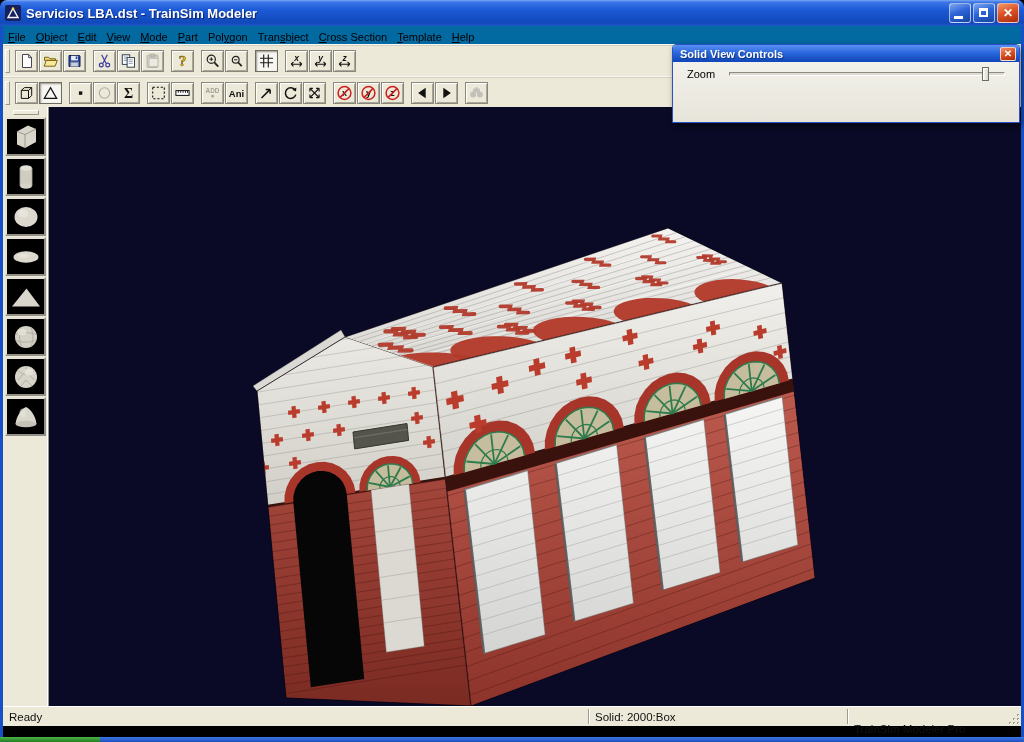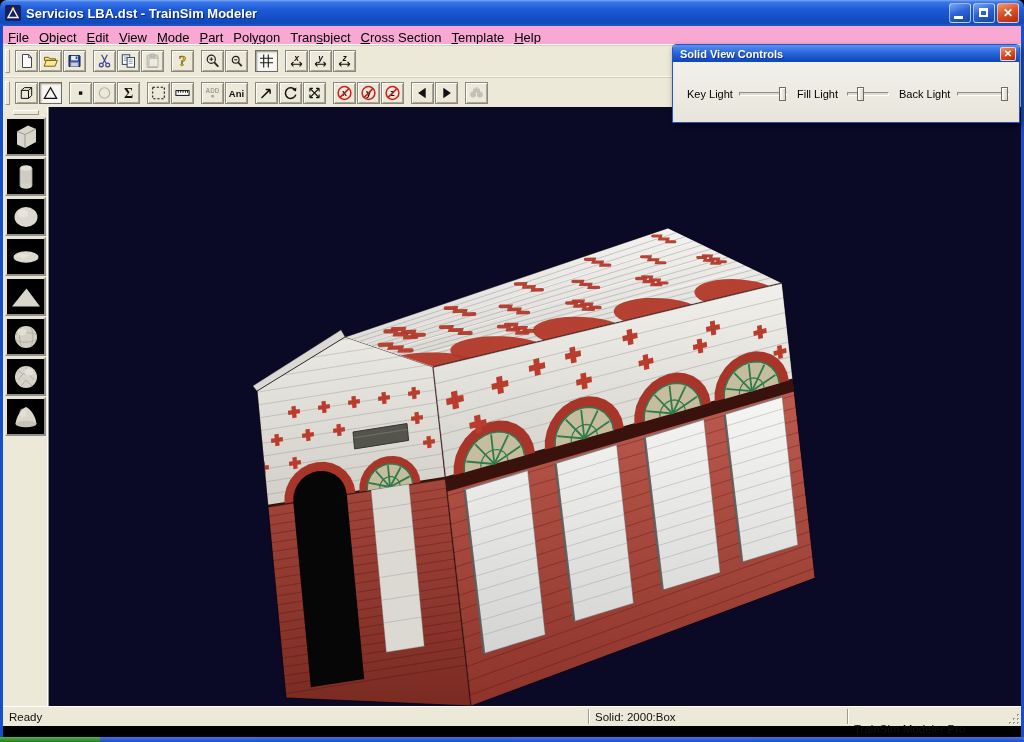--- a/index.html
+++ b/index.html
@@ -13,22 +13,22 @@
   .title-text{color:#fff;font-weight:bold;font-size:13px;margin-left:5px;flex:1;
     text-shadow:1px 1px 1px rgba(0,0,30,.55);white-space:nowrap;}
   .win-btns{display:flex;gap:2px;}
   .win-btn{width:22px;height:20px;border-radius:3px;border:1px solid rgba(255,255,255,.6);
     box-sizing:border-box;position:relative;background:linear-gradient(160deg,#7ea8f2,#2d64d8 45%,#16459f);}
   .win-btn.close{background:linear-gradient(160deg,#f09a70,#dd5326 45%,#a92c0d);}
   .g-min{position:absolute;left:4px;bottom:3px;width:9px;height:3px;background:#fff;}
   .g-max{position:absolute;left:5px;top:4px;width:9px;height:9px;border:2px solid #fff;border-top-width:3px;box-sizing:border-box;}
   .g-close{position:absolute;inset:0;color:#fff;font-weight:bold;font-size:12px;line-height:18px;text-align:center;}
   
-  .menubar{position:absolute;top:26px;left:3px;right:3px;height:22px;background:#f9a8d4;
-    display:flex;align-items:center;font-size:13px;color:#000;}
+  .menubar{position:absolute;top:26px;left:3px;right:3px;height:22px;background:#0369a1;
+    display:flex;align-items:center;font-size:11px;color:#000;}
   .menu-item{padding:2px 5px;cursor:default;}
   .menu-item u{text-decoration:underline;}
   .toolbar{position:absolute;left:3px;right:3px;background:#ece9d8;display:flex;align-items:center;
     border-top:1px solid #f8f7f1;box-shadow:0 1px 0 #d4d0c0 inset;}
   #tb1{top:44px;height:32px;}
   #tb2{top:76px;height:31px;}
   .grab{width:3px;height:22px;margin:0 4px 0 2px;background:#ece9d8;border:1px solid;
     border-color:#fff #9a988c #9a988c #fff;}
   .tb-btn{width:23px;height:22px;margin:0 .5px;padding:0;background:#ece9d8;position:relative;
     border:1px solid #8a887c;box-shadow:inset 1px 1px 0 #fff,inset -1px -1px 0 #aaa79a;
@@ -713,35 +713,23 @@
     <div class="start-stub"></div>
     <div class="task-rest"></div>
   </div>
 
   <div class="svc">
     <div class="svc-title">
       <span class="svc-title-text">Solid View Controls</span>
       <button class="svc-close"><span>✕</span></button>
     </div>
     <div class="svc-body">
-      <div class="svc-row" id="svcRow2">
-          <span style="display: flex; align-items: center; margin-right: 10px;">
-            <span class="svc-label" style="width: 52px;">Key Light</span>
-            <span class="svc-track" style="width: 48px;">
-              <span class="svc-thumb" style="left: 92%;"></span>
-            </span>
-          </span>
-          <span style="display: flex; align-items: center; margin-right: 10px;">
-            <span class="svc-label" style="width: 50px;">Fill Light</span>
-            <span class="svc-track" style="width: 42px;">
-              <span class="svc-thumb" style="left: 30%;"></span>
-            </span>
-          </span>
-          <span style="display: flex; align-items: center; margin-right: 0px;">
-            <span class="svc-label" style="width: 58px;">Back Light</span>
-            <span class="svc-track" style="width: 52px;">
-              <span class="svc-thumb" style="left: 92%;"></span>
+      <div class="svc-row" id="svcRow1">
+          <span style="display: flex; align-items: center;">
+            <span class="svc-label" style="width: 42px;">Zoom</span>
+            <span class="svc-track" style="width: 276px;">
+              <span class="svc-thumb" style="left: 93%;"></span>
             </span>
           </span>
         </div>
     </div>
   </div>
 </div>
 
 </body></html>

